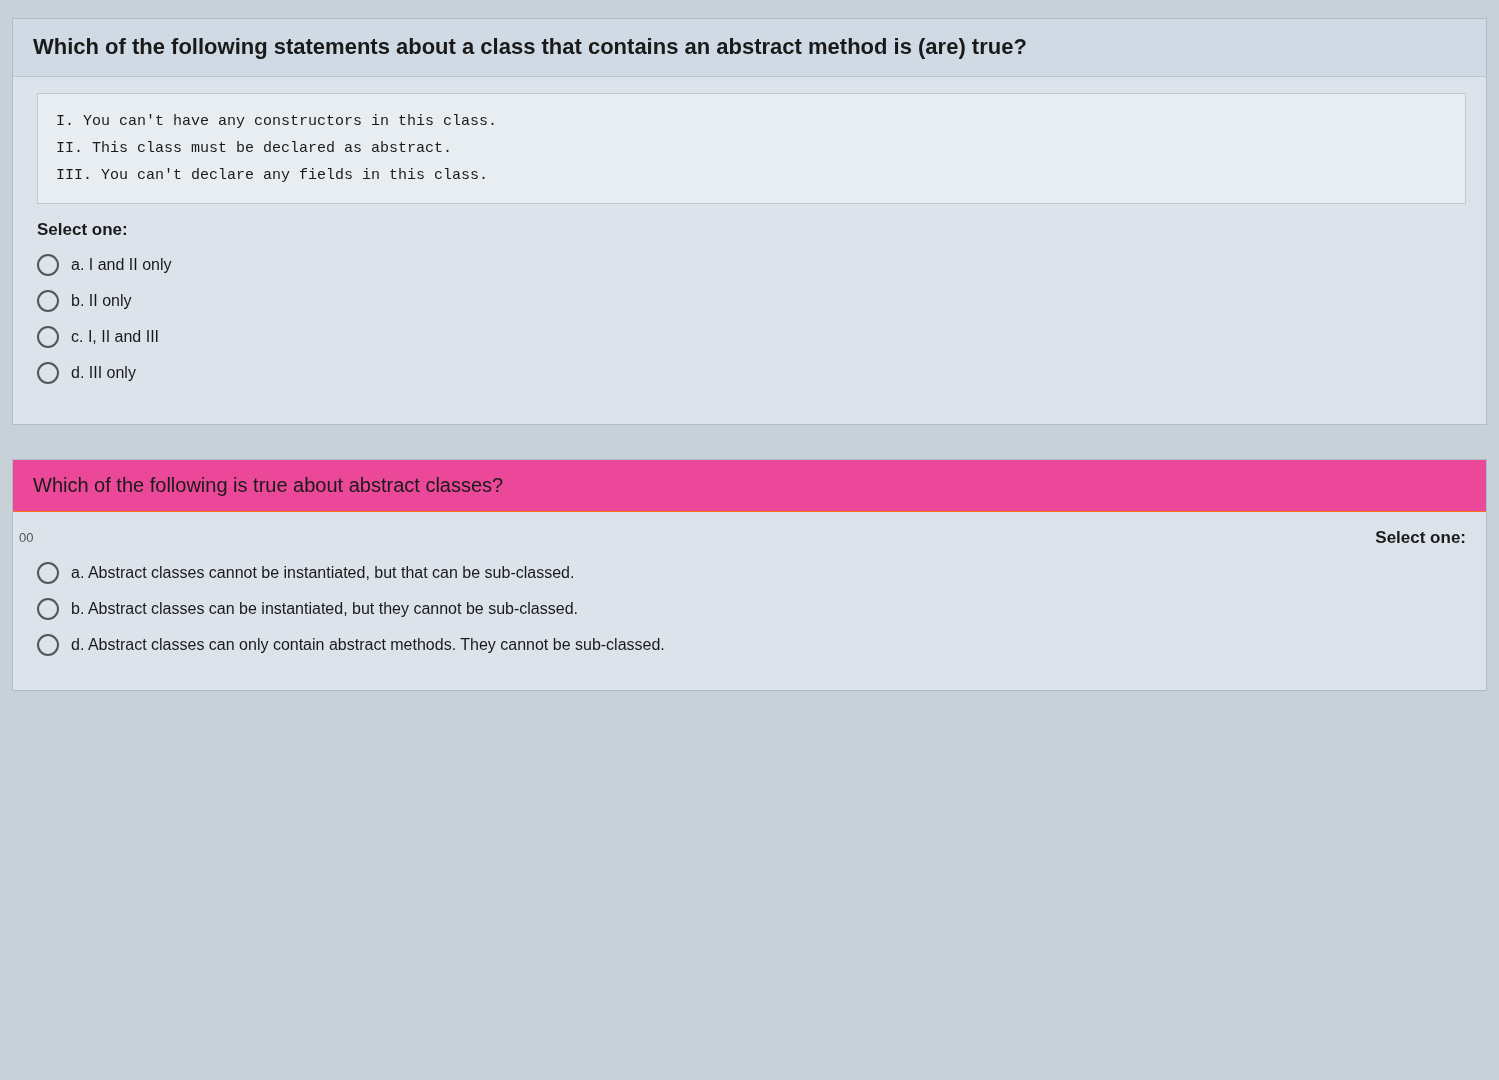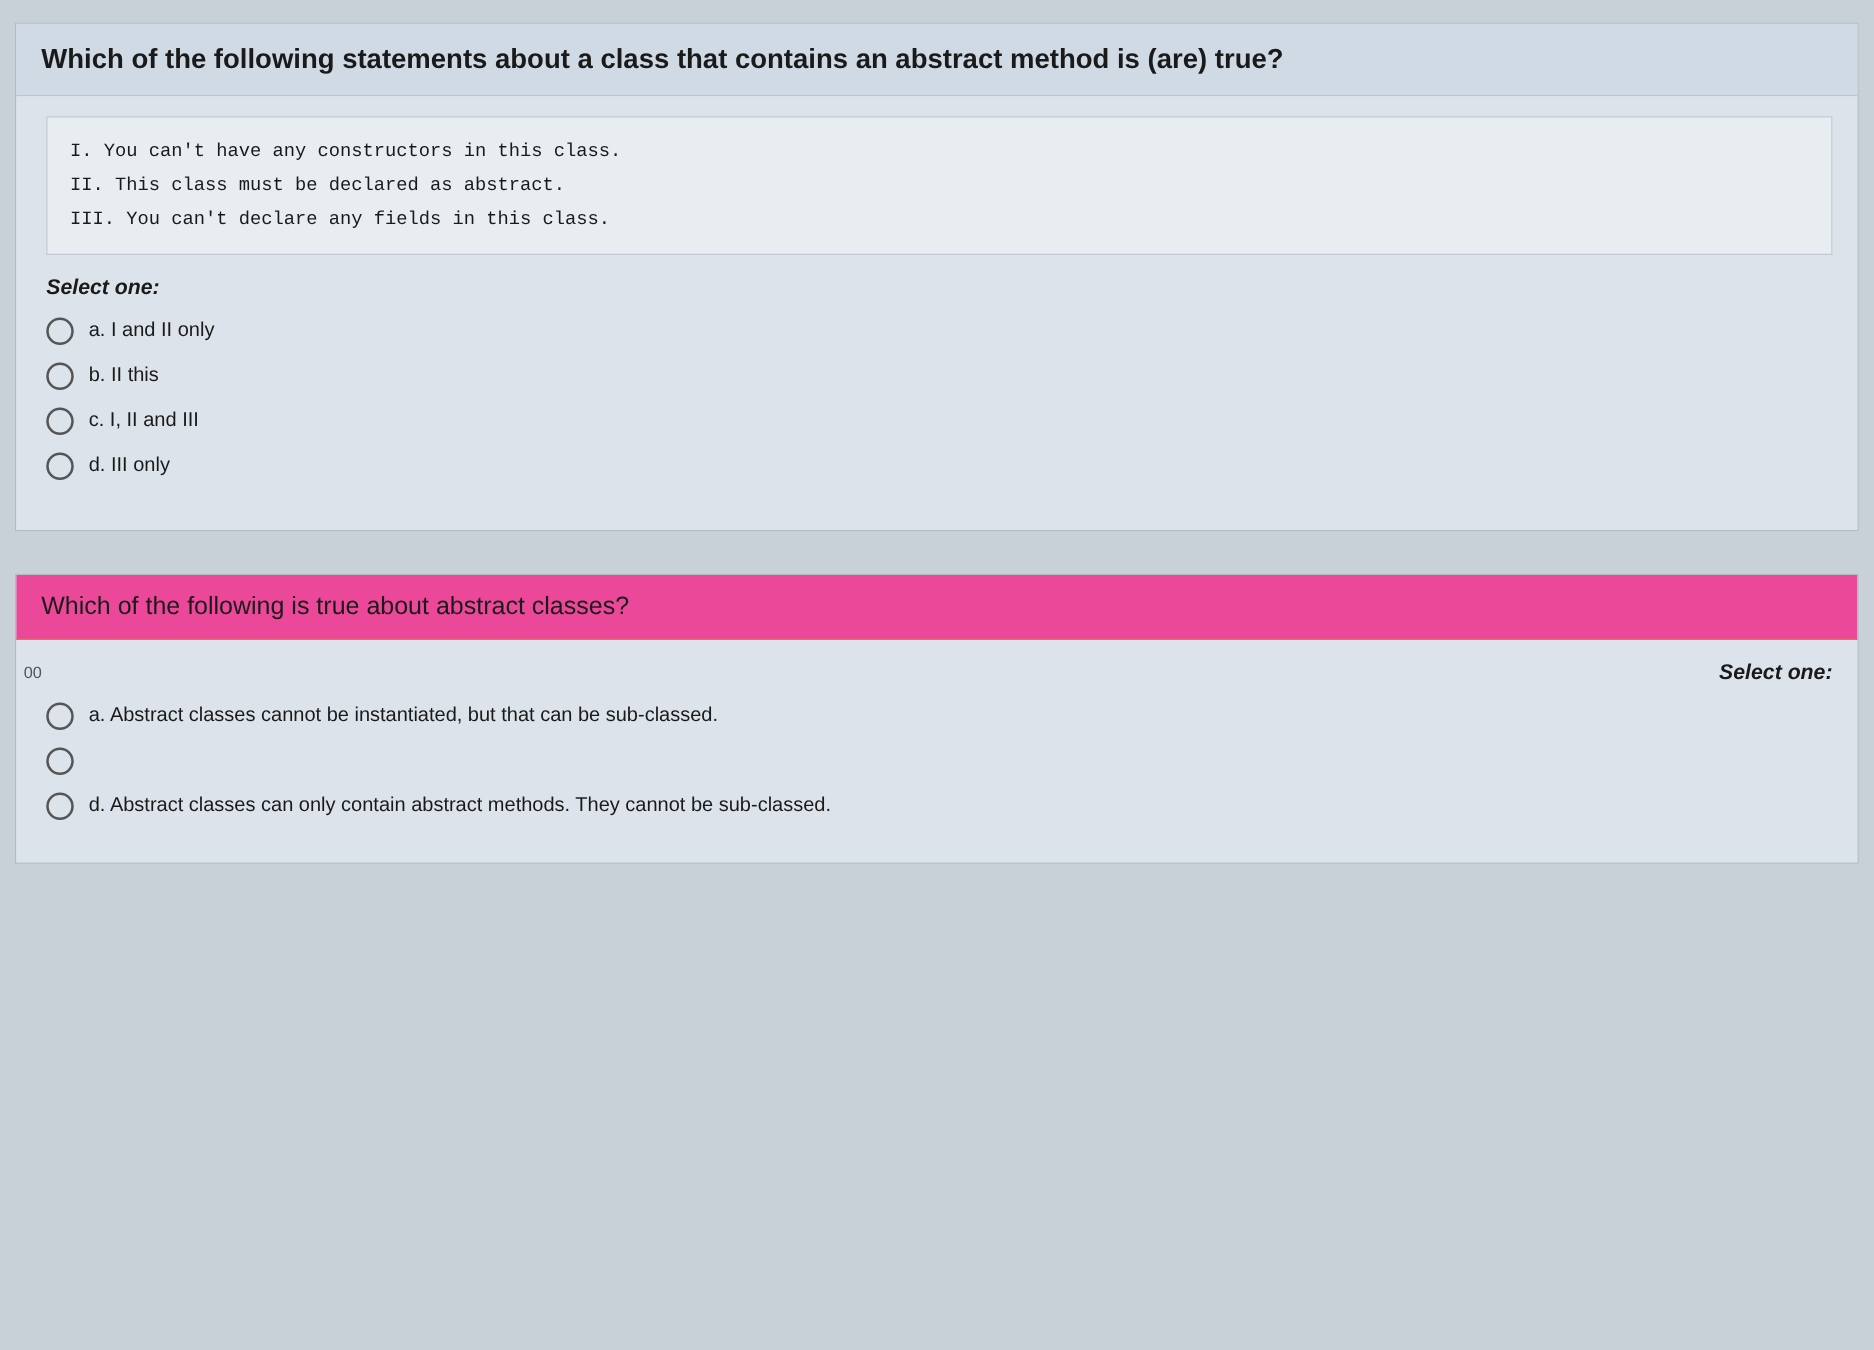--- a/index.html
+++ b/index.html
@@ -68,21 +68,20 @@
     .statement-line {
       display: block;
     }
 
     .select-one-label {
       font-size: 17px;
       font-weight: 600;
       color: #1a1a1a;
       margin-bottom: 14px;
       display: block;
-      font-style: italic;
     }
 
     .options-list {
       list-style: none;
       padding: 0;
       margin: 0;
     }
 
     .option-item {
       display: flex;
@@ -147,21 +146,21 @@
 
       <span class="select-one-label">Select one:</span>
 
       <ul class="options-list">
         <li class="option-item">
           <span class="radio-circle"></span>
           <span class="option-text">a. I and II only</span>
         </li>
         <li class="option-item">
           <span class="radio-circle"></span>
-          <span class="option-text">b. II this</span>
+          <span class="option-text">b. II only</span>
         </li>
         <li class="option-item">
           <span class="radio-circle"></span>
           <span class="option-text">c. I, II and III</span>
         </li>
         <li class="option-item">
           <span class="radio-circle"></span>
           <span class="option-text">d. III only</span>
         </li>
       </ul>
@@ -183,20 +182,21 @@
         <span class="select-one-label">Select one:</span>
       </div>
 
       <ul class="options-list">
         <li class="option-item">
           <span class="radio-circle"></span>
           <span class="option-text">a. Abstract classes cannot be instantiated, but that can be sub-classed.</span>
         </li>
         <li class="option-item">
           <span class="radio-circle"></span>
+          <span class="option-text">b. Abstract classes can be instantiated, but they cannot be sub-classed.</span>
         </li>
         <li class="option-item">
           <span class="radio-circle"></span>
           <span class="option-text">d. Abstract classes can only contain abstract methods. They cannot be sub-classed.</span>
         </li>
       </ul>
     </div>
   </div>
 
 </div>

